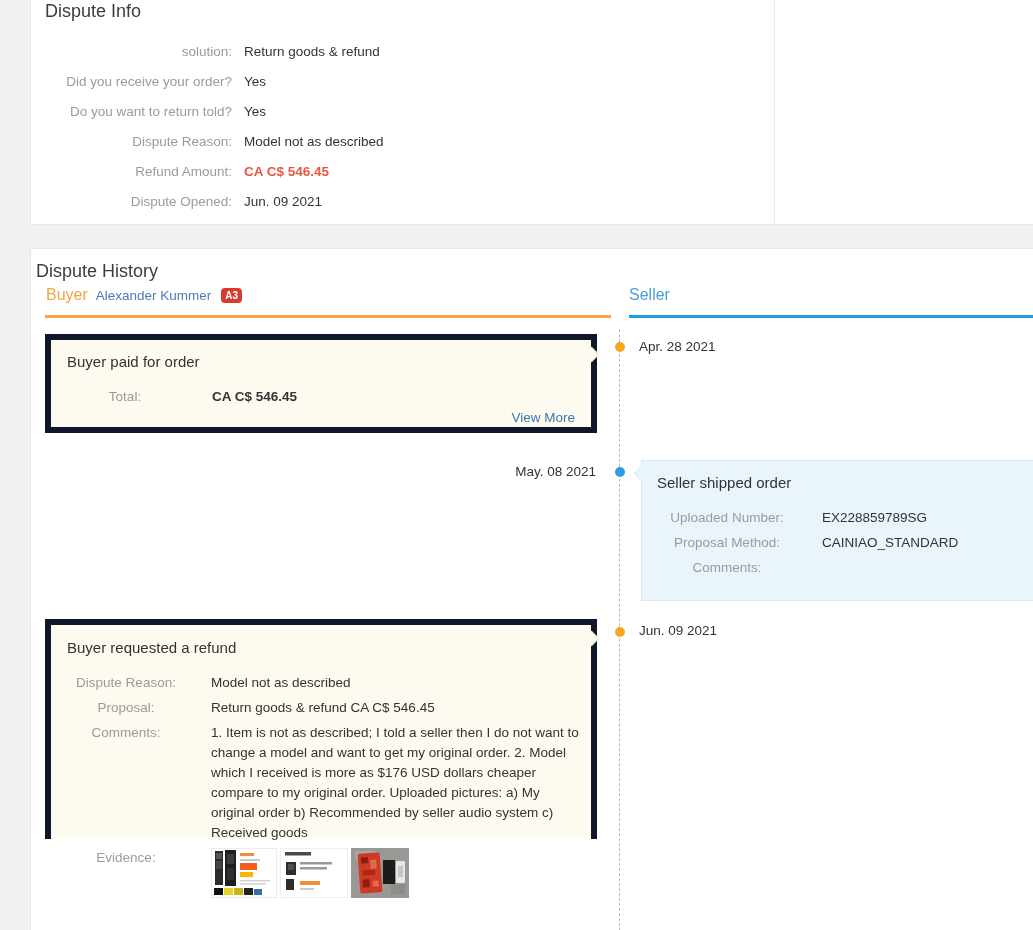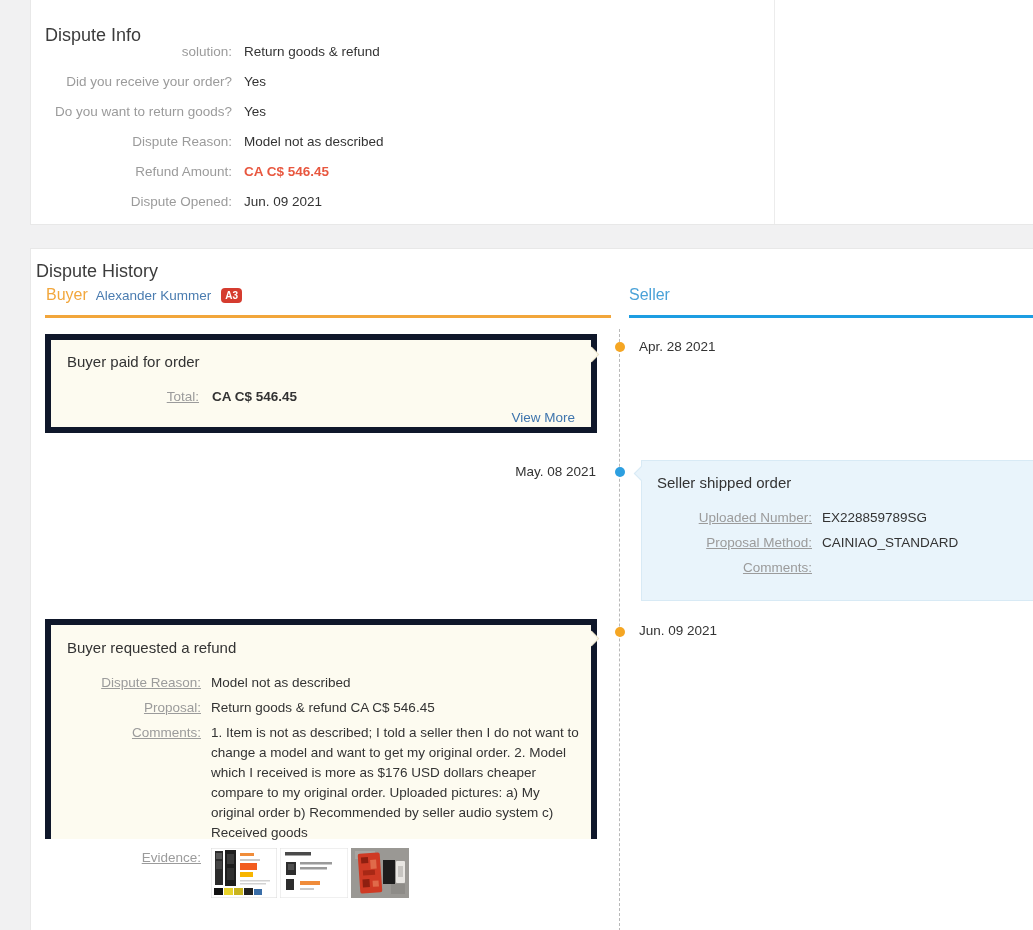--- a/index.html
+++ b/index.html
@@ -7,21 +7,21 @@
     width:1033px; height:930px; position:relative; overflow:hidden;
     background:#f1f1f2; color:#333;
     font-family:"Liberation Sans", sans-serif;
   }
   .card { position:absolute; background:#fff; border:1px solid #e8e8e8; box-sizing:border-box; }
 
   
   #dispute-info-card { left:30px; top:0; width:1003px; height:225px; border-top:none; border-right:none; }
   #info-divider { position:absolute; left:743px; top:0; bottom:0; width:1px; background:#ececec; }
   .section-title { font-size:18px; color:#3c3c3c; }
-  #dispute-info-title { position:absolute; left:14px; top:1px;margin-top:24px; }
+  #dispute-info-title { position:absolute; left:14px; top:1px; }
   #info-rows { position:absolute; left:0; top:29px; }
   .info-row { display:flex; align-items:flex-end; height:30px; font-size:13.5px; padding-left:20px; }
   .info-row .lbl { width:181px; text-align:right; color:#9b9b9b; }
   .info-row .val { margin-left:12px; color:#333; }
   .val.highlight { color:#e8573f; font-weight:bold; }
 
   
   #dispute-history-card { left:30px; top:248px; width:1003px; height:682px; border-bottom:none; border-right:none; overflow:hidden; }
   #dispute-history-title { position:absolute; left:5px; top:12px; }
 
@@ -59,21 +59,21 @@
   #event1-card { left:14px; top:85px; width:552px; height:99px; }
   #event2-card { left:610px; top:211px; width:400px; height:141px; }
   #event3-card { left:14px; top:370px; width:552px; height:220px; border-bottom:none; }
 
   .event-title { position:absolute; left:16px; top:13px; font-size:15px; color:#333; }
   #event2-card .event-title { left:15px; }
   #event3-card .event-title { top:14px; }
 
   .ev-rows { position:absolute; left:0; top:47px; right:0; }
   .ev-row { display:flex; font-size:13.5px; line-height:20px; margin-bottom:5px; }
-  .ev-row .lbl { color:#9b9b9b; text-align:right; flex-shrink:0;text-decoration:underline; }
+  .ev-row .lbl { color:#9b9b9b; text-align:center; flex-shrink:0; }
   .ev-row .val { color:#333; margin-left:12px; }
 
   #event1-card .ev-row .lbl { width:148px; }
   #event1-card .ev-row .val { margin-left:13px; font-weight:bold; }
   #view-more-link { position:absolute; right:16px; top:70px; font-size:13.5px; color:#3f75ad; cursor:pointer; }
 
   #event2-card .ev-row .lbl { width:170px; }
   #event2-card .ev-row .val { margin-left:10px; }
 
   #event3-card .ev-rows { top:48px; }
@@ -93,21 +93,21 @@
   <div id="info-rows">
     <div class="info-row">
       <span class="lbl">solution:</span>
       <span class="val">Return goods &amp; refund</span>
     </div>
     <div class="info-row">
       <span class="lbl">Did you receive your order?</span>
       <span class="val">Yes</span>
     </div>
     <div class="info-row">
-      <span class="lbl">Do you want to return goods?</span>
+      <span class="lbl">Do you want to return told?</span>
       <span class="val">Yes</span>
     </div>
     <div class="info-row">
       <span class="lbl">Dispute Reason:</span>
       <span class="val">Model not as described</span>
     </div>
     <div class="info-row">
       <span class="lbl">Refund Amount:</span>
       <span class="val highlight">CA C$ 546.45</span>
     </div>

